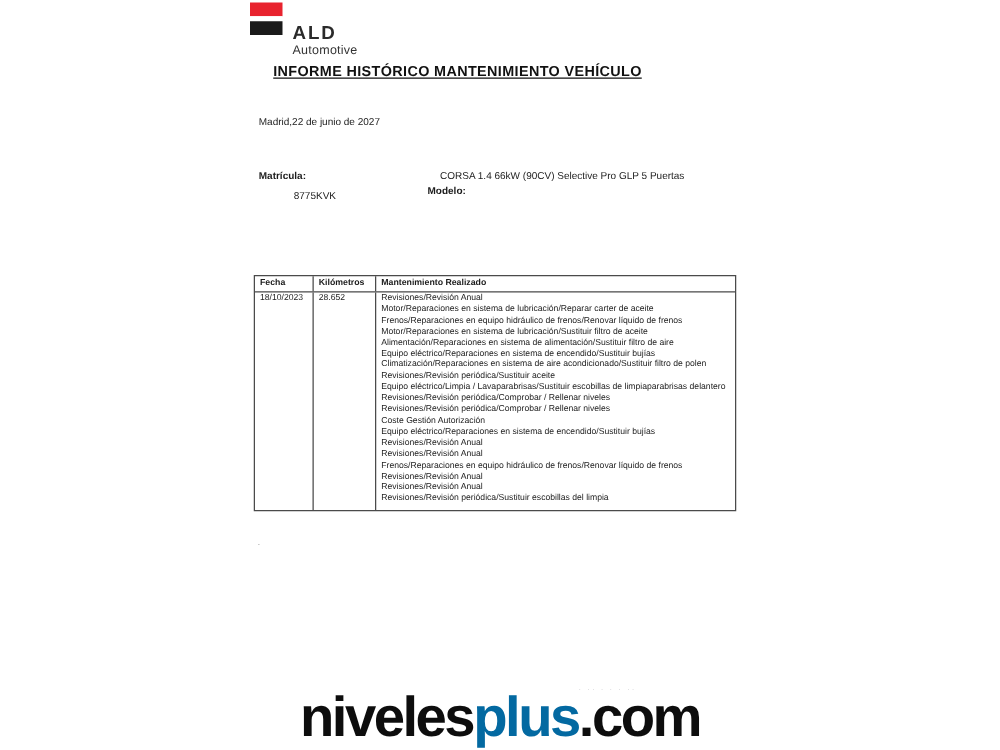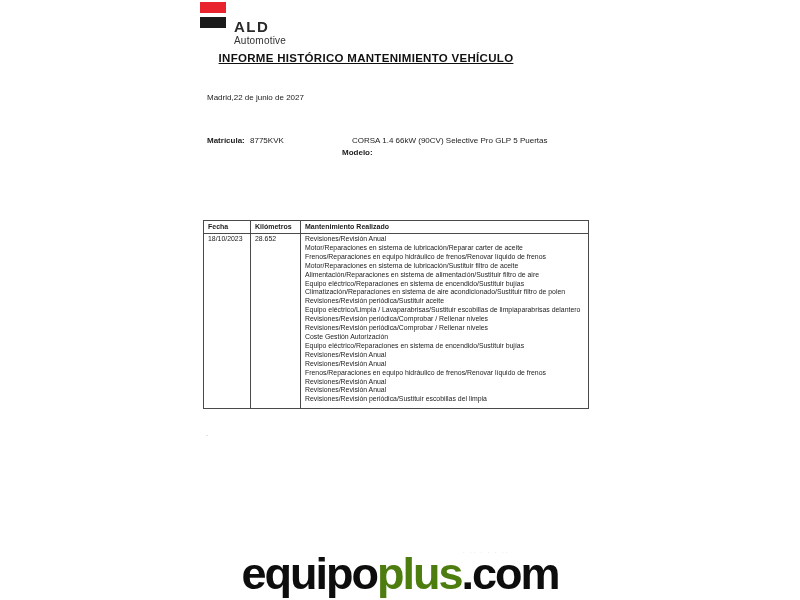--- a/index.html
+++ b/index.html
@@ -21,40 +21,40 @@
     position:absolute;left:0;top:52px;width:732px;margin:0;text-align:center;
     font-size:11.5px;font-weight:bold;text-decoration:underline;color:#111;letter-spacing:0.3px;
   }
   
   .date-line{position:absolute;left:207px;top:93px;font-size:8px;color:#222;}
   
   .fields{position:absolute;left:0;top:136px;width:800px;height:14px;font-size:8px;}
   .fields .lbl{font-weight:bold;color:#1c1c1c;position:absolute;top:0;}
   .fields .val{color:#222;position:absolute;top:0;white-space:nowrap;}
   .f-mat-lbl{left:207px;}
-  .f-mat-val{left:250px;}
+  .f-mat-val{left:235px;margin-top:16px;}
   .f-mod-lbl{left:342px;margin-top:12px;}
   .f-mod-val{left:352px;}
   
   .mtable{position:absolute;left:203px;top:220px;width:384px;border:1px solid #4a4a4a;background:#fff;}
   .thead,.trow{display:grid;grid-template-columns:47px 50px 1fr;}
   .thead{border-bottom:1px solid #4a4a4a;}
   .th{font-size:7px;font-weight:bold;padding:2px 2px 2px 4px;line-height:8px;}
   .td{font-size:6.9px;padding:1px 2px 4px 4px;line-height:8.9px;vertical-align:top;}
   .c1,.c2{border-right:1px solid #4a4a4a;}
   .mline{line-height:8.9px;}
   
   .stray-dot{position:absolute;left:206px;top:429px;font-size:8px;color:#aaa;}
   .fine-print{position:absolute;left:463px;top:549px;font-size:5px;color:#c2c2c8;letter-spacing:2px;white-space:nowrap;}
   
   .bottom-logo{
     position:absolute;left:0;top:551px;width:800px;text-align:center;
     font-size:45px;font-weight:bold;letter-spacing:-2px;color:#0d0d0d;line-height:1;
   }
-  .bottom-logo .blue{color:#4d7c0f;}
+  .bottom-logo .blue{color:#0369a1;}
 </style>
 </head>
 <body>
 
 <div class="page">
 
   <header class="brand-header">
     <div class="logo-mark">
       <div class="logo-red"></div>
       <div class="logo-gap"></div>
@@ -108,16 +108,16 @@
           <div class="mline">Revisiones/Revisión periódica/Sustituir escobillas del limpia</div>
         </div>
     </div>
   </div>
 
   <div class="stray-dot">.</div>
 
   <div class="fine-print">· ·· · · · ··</div>
 
   <div class="bottom-logo">
-    <span>equipo</span><span class="blue">plus</span><span>.com</span>
+    <span>niveles</span><span class="blue">plus</span><span>.com</span>
   </div>
 
 </div>
 
 </body></html>

